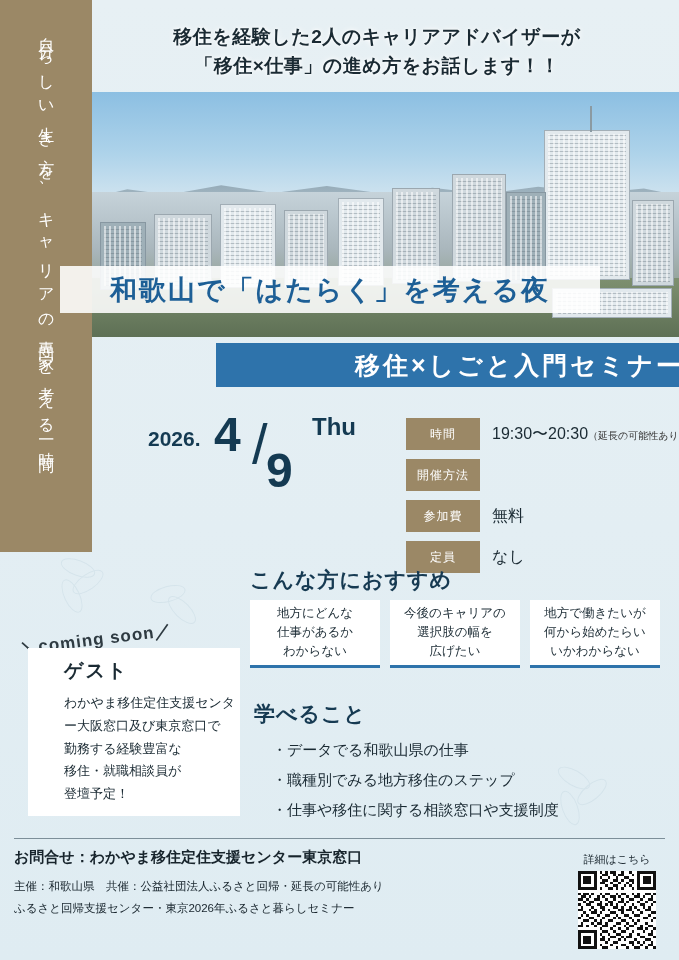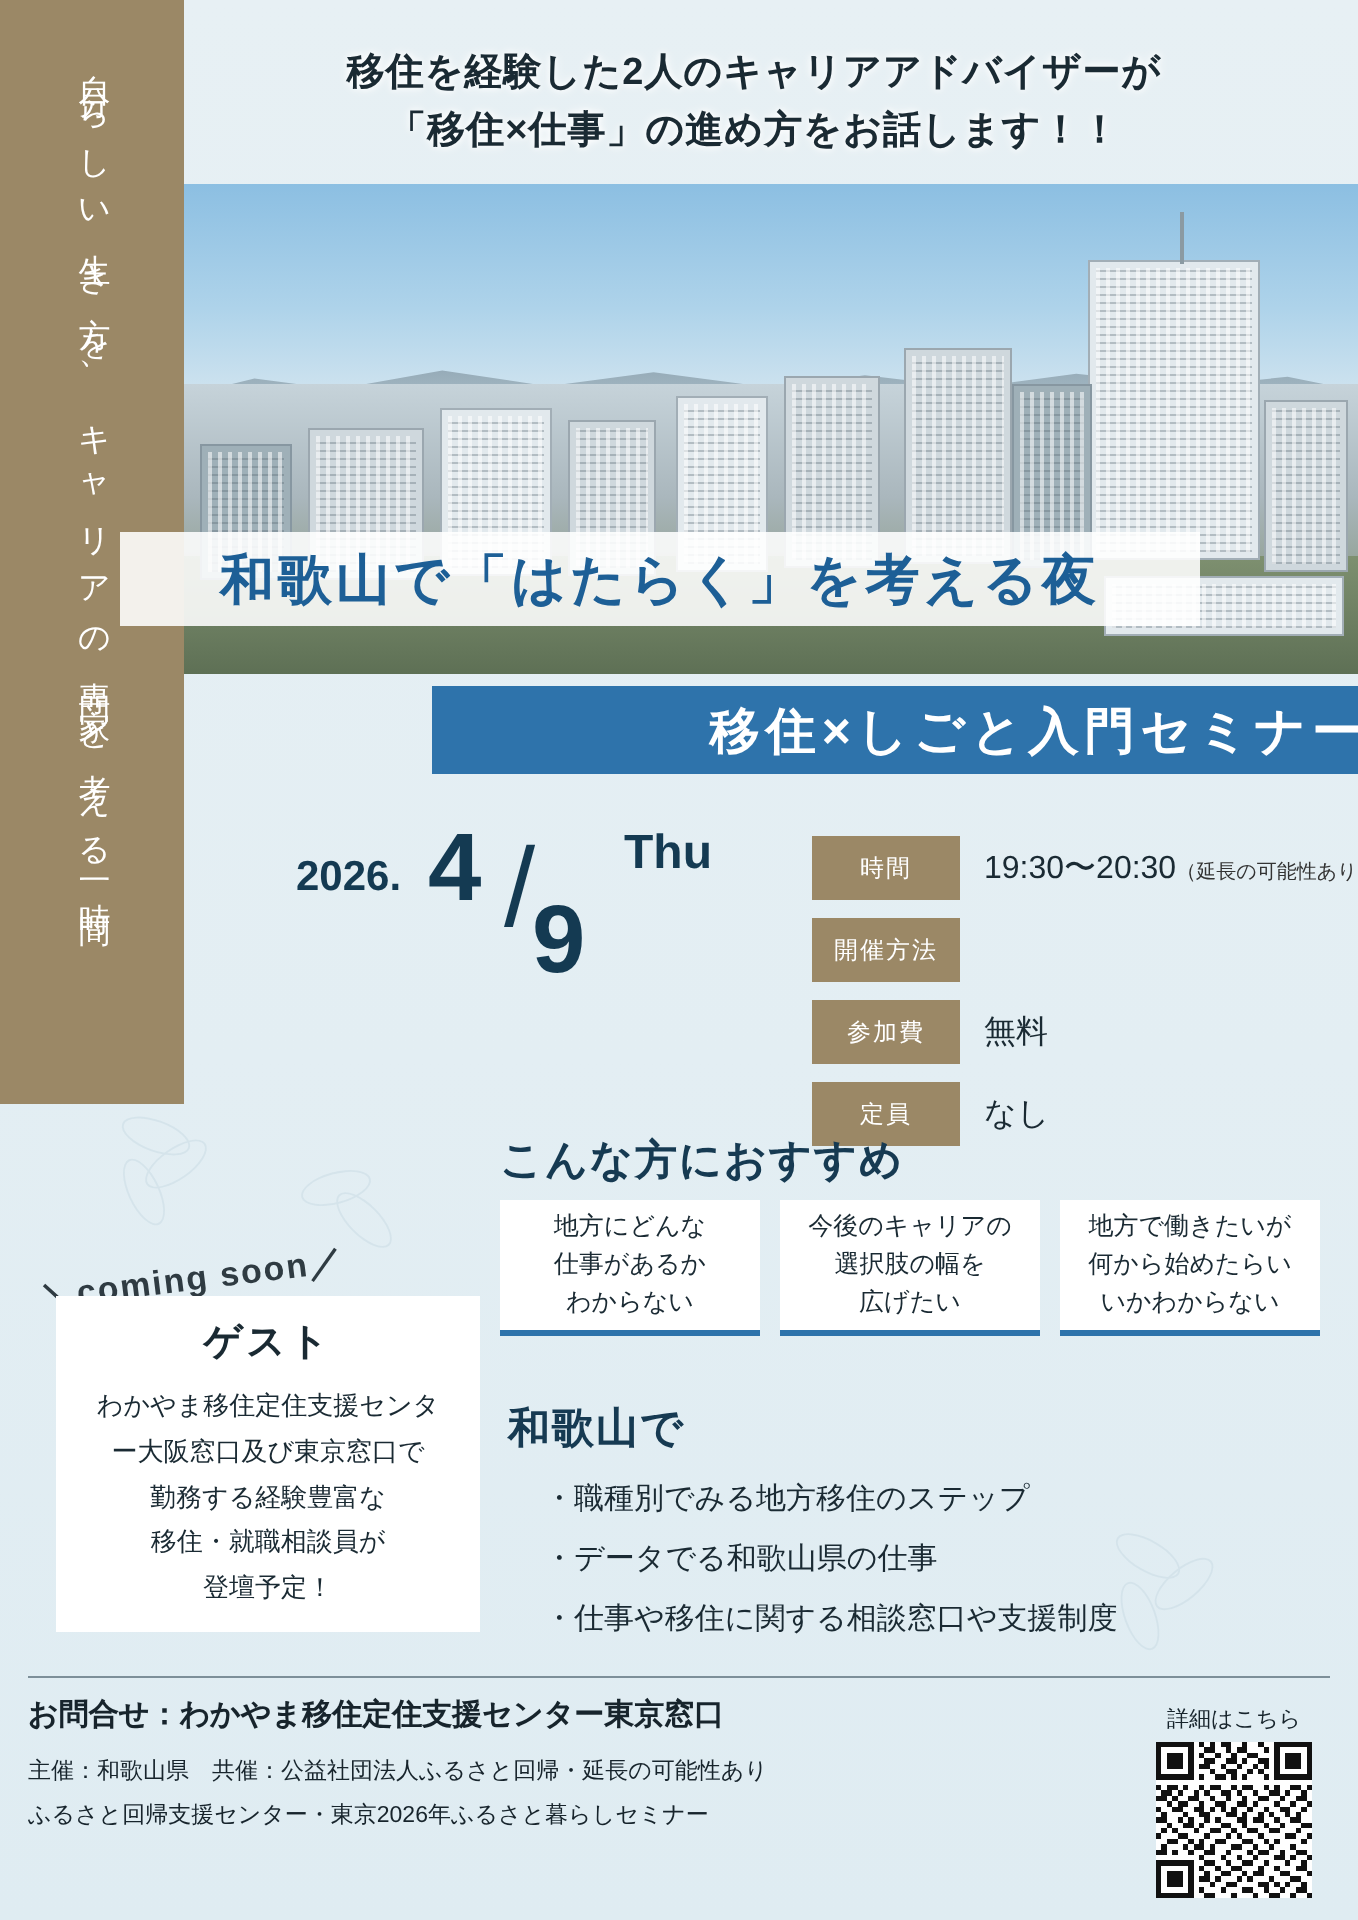--- a/index.html
+++ b/index.html
@@ -143,21 +143,21 @@
   
   .coming {
     position:absolute; left:20px; top:628px;
     font-size:17px; color:#2f3b42; font-weight:700;
     transform: rotate(-7deg);
     letter-spacing:1px;
   }
   .guest-box {
     position:absolute; left:28px; top:648px; width:212px; height:168px;
     background:#fff;
-    text-align:center; padding-top:10px;
+    padding-top:10px;padding-left:36px;
   }
   .guest-title { font-size:19px; font-weight:700; color:#1a2a33; letter-spacing:2px; }
   .guest-body { margin-top:8px; font-size:13px; line-height:1.75; color:#1a2a33; }
 
   
   .learn-title {
     position:absolute; left:254px; top:700px;
     font-size:21px; font-weight:700; color:#163a52; letter-spacing:1px;
   }
   .learn-list { position:absolute; left:272px; top:735px; font-size:15px; line-height:2.0; color:#1a2a33; }
@@ -267,24 +267,24 @@
     <div class="rec-card">今後のキャリアの<br>選択肢の幅を<br>広げたい</div>
     <div class="rec-card">地方で働きたいが<br>何から始めたらい<br>いかわからない</div>
   </div>
 
   <div class="coming">＼coming soon／</div>
   <div class="guest-box">
     <div class="guest-title">ゲスト</div>
     <div class="guest-body">わかやま移住定住支援センタ<br>ー大阪窓口及び東京窓口で<br>勤務する経験豊富な<br>移住・就職相談員が<br>登壇予定！</div>
   </div>
 
-  <div class="learn-title">和歌山で</div>
+  <div class="learn-title">学べること</div>
   <div class="learn-list">
+    <div>・データでる和歌山県の仕事</div>
     <div>・職種別でみる地方移住のステップ</div>
-    <div>・データでる和歌山県の仕事</div>
     <div>・仕事や移住に関する相談窓口や支援制度</div>
   </div>
 
   <div class="footer-rule"></div>
   <div class="footer">
     <div class="footer-head">お問合せ：わかやま移住定住支援センター東京窓口</div>
     <div class="footer-small">主催：和歌山県　共催：公益社団法人ふるさと回帰・延長の可能性あり</div>
     <div class="footer-small">ふるさと回帰支援センター・東京2026年ふるさと暮らしセミナー</div>
   </div>
 

